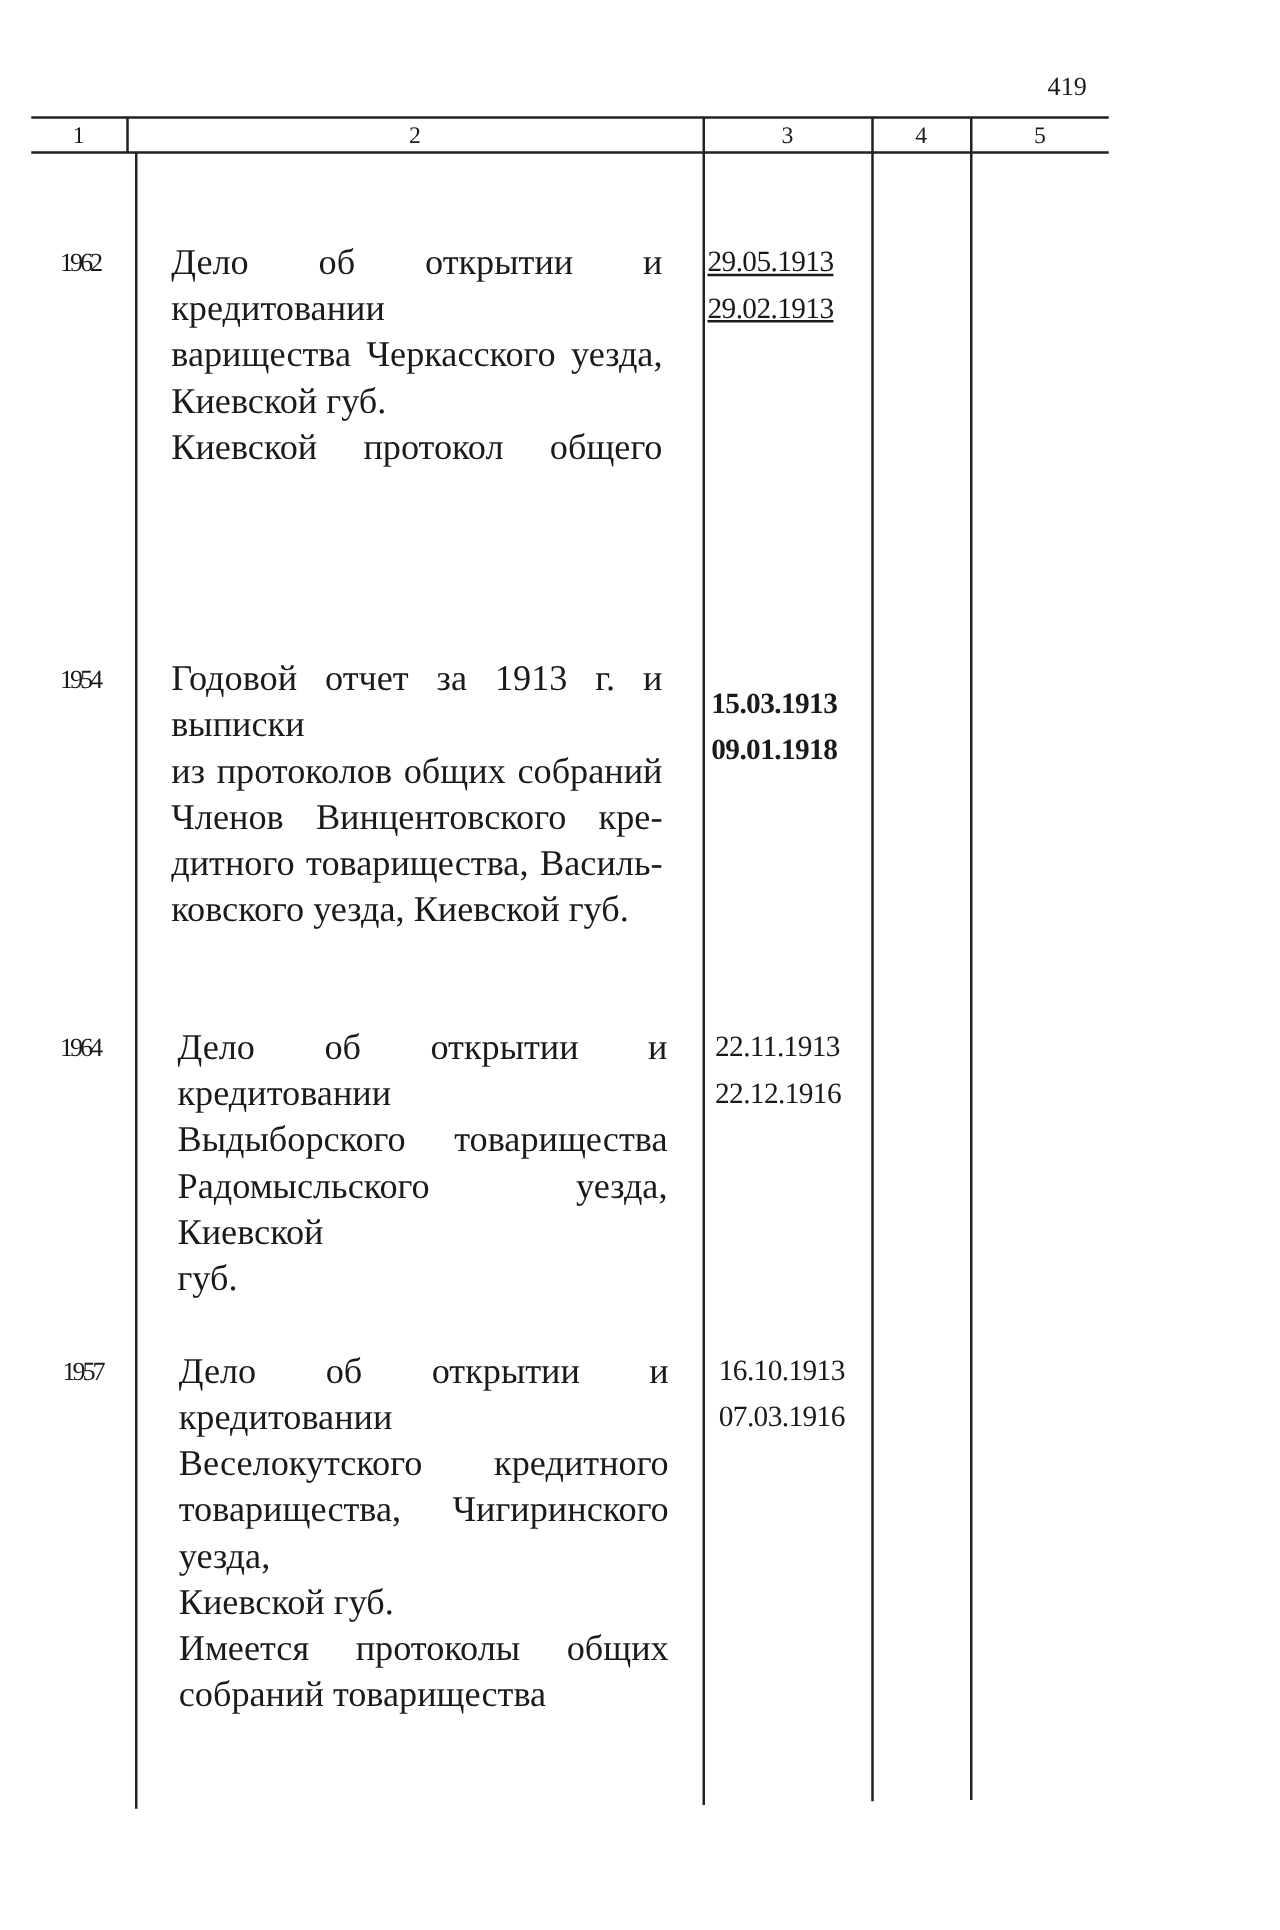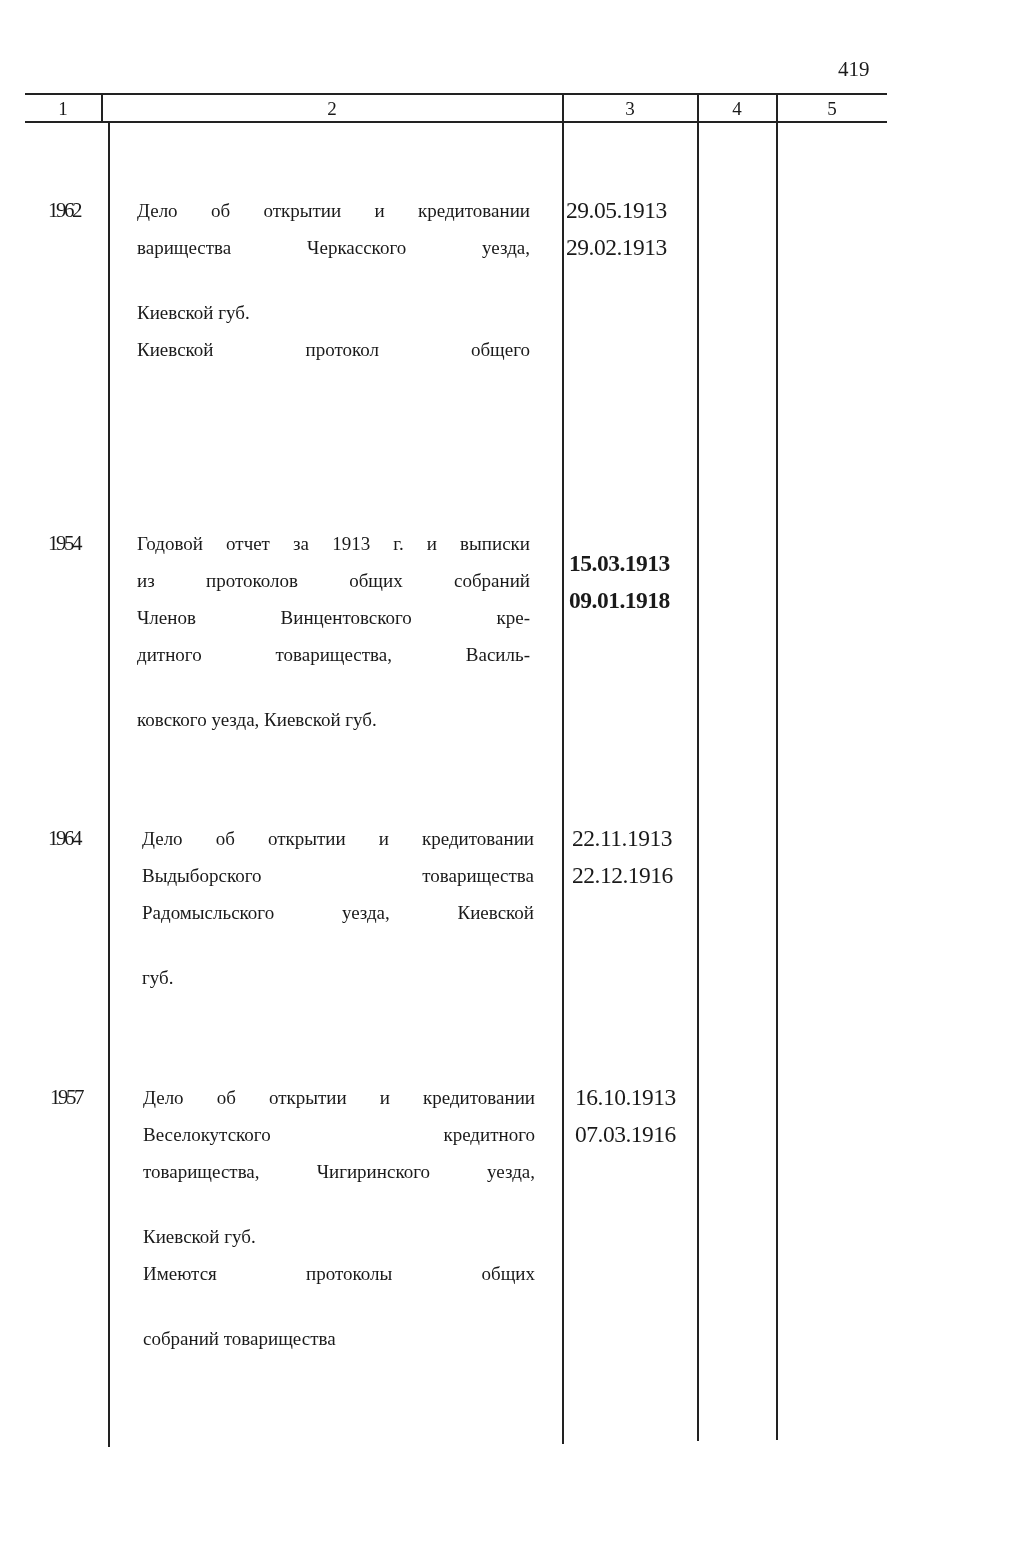--- a/index.html
+++ b/index.html
@@ -10,25 +10,25 @@
     .page-number {
       position: absolute; left: 838px; top: 57px; font-size: 21px;
     }
     .hline { position: absolute; height: 2px; background: #222; }
     .vline { position: absolute; width: 1.5px; background: #222; }
     .hdr { position: absolute; top: 98px; font-size: 19px; text-align: center; }
     .num {
       position: absolute; left: 48px; font-size: 21px; letter-spacing: -2.5px;
     }
     .desc {
-      position: absolute; left: 138px; width: 398px; font-size: 19px;
+      position: absolute; left: 138px; width: 398px; font-size: 29px;
       line-height: 37px; text-align: justify;
     }
     .desc div { text-align: justify; text-align-last: justify; }
-    .desc div.last { text-align-last: left; margin-top: 28px; }
+    .desc div.last { text-align-last: left; }
     .dates {
       position: absolute; left: 566px; font-size: 23.5px; line-height: 37px;
       letter-spacing: -0.5px;
     }
   </style>
 </head>
 <body>
 
 <div class="page-number">419</div>
 
@@ -48,21 +48,21 @@
 <div class="hdr" style="left:777px; width:110px;">5</div>
 
 <div>
   <div class="num" style="top:198px;">1962</div>
   <div class="desc" style="top:192px; left:137px; width:393px;">
     <div>Дело об открытии и кредитовании</div>
     <div>варищества Черкасского уезда,</div>
     <div class="last">Киевской губ.</div>
     <div>Киевской протокол общего</div>
   </div>
-  <div class="dates" style="top:192px;">
+  <div class="dates" style="top:192px;text-decoration:underline;">
     <div>29.05.1913</div>
     <div>29.02.1913</div>
   </div>
 </div>
 
 <div>
   <div class="num" style="top:531px;">1954</div>
   <div class="desc" style="top:525px; left:137px; width:393px;">
     <div>Годовой отчет за 1913 г. и выписки</div>
     <div>из протоколов общих собраний</div>
@@ -90,20 +90,20 @@
   </div>
 </div>
 
 <div>
   <div class="num" style="top:1085px; left:50px;">1957</div>
   <div class="desc" style="top:1079px; left:143px; width:392px;">
     <div>Дело об открытии и кредитовании</div>
     <div>Веселокутского кредитного</div>
     <div>товарищества, Чигиринского уезда,</div>
     <div class="last">Киевской губ.</div>
-    <div>Имеются протоколы общих</div>
+    <div>Имеется протоколы общих</div>
     <div class="last">собраний товарищества</div>
   </div>
   <div class="dates" style="top:1079px; left:575px;">
     <div>16.10.1913</div>
     <div>07.03.1916</div>
   </div>
 </div>
 
 </body></html>

